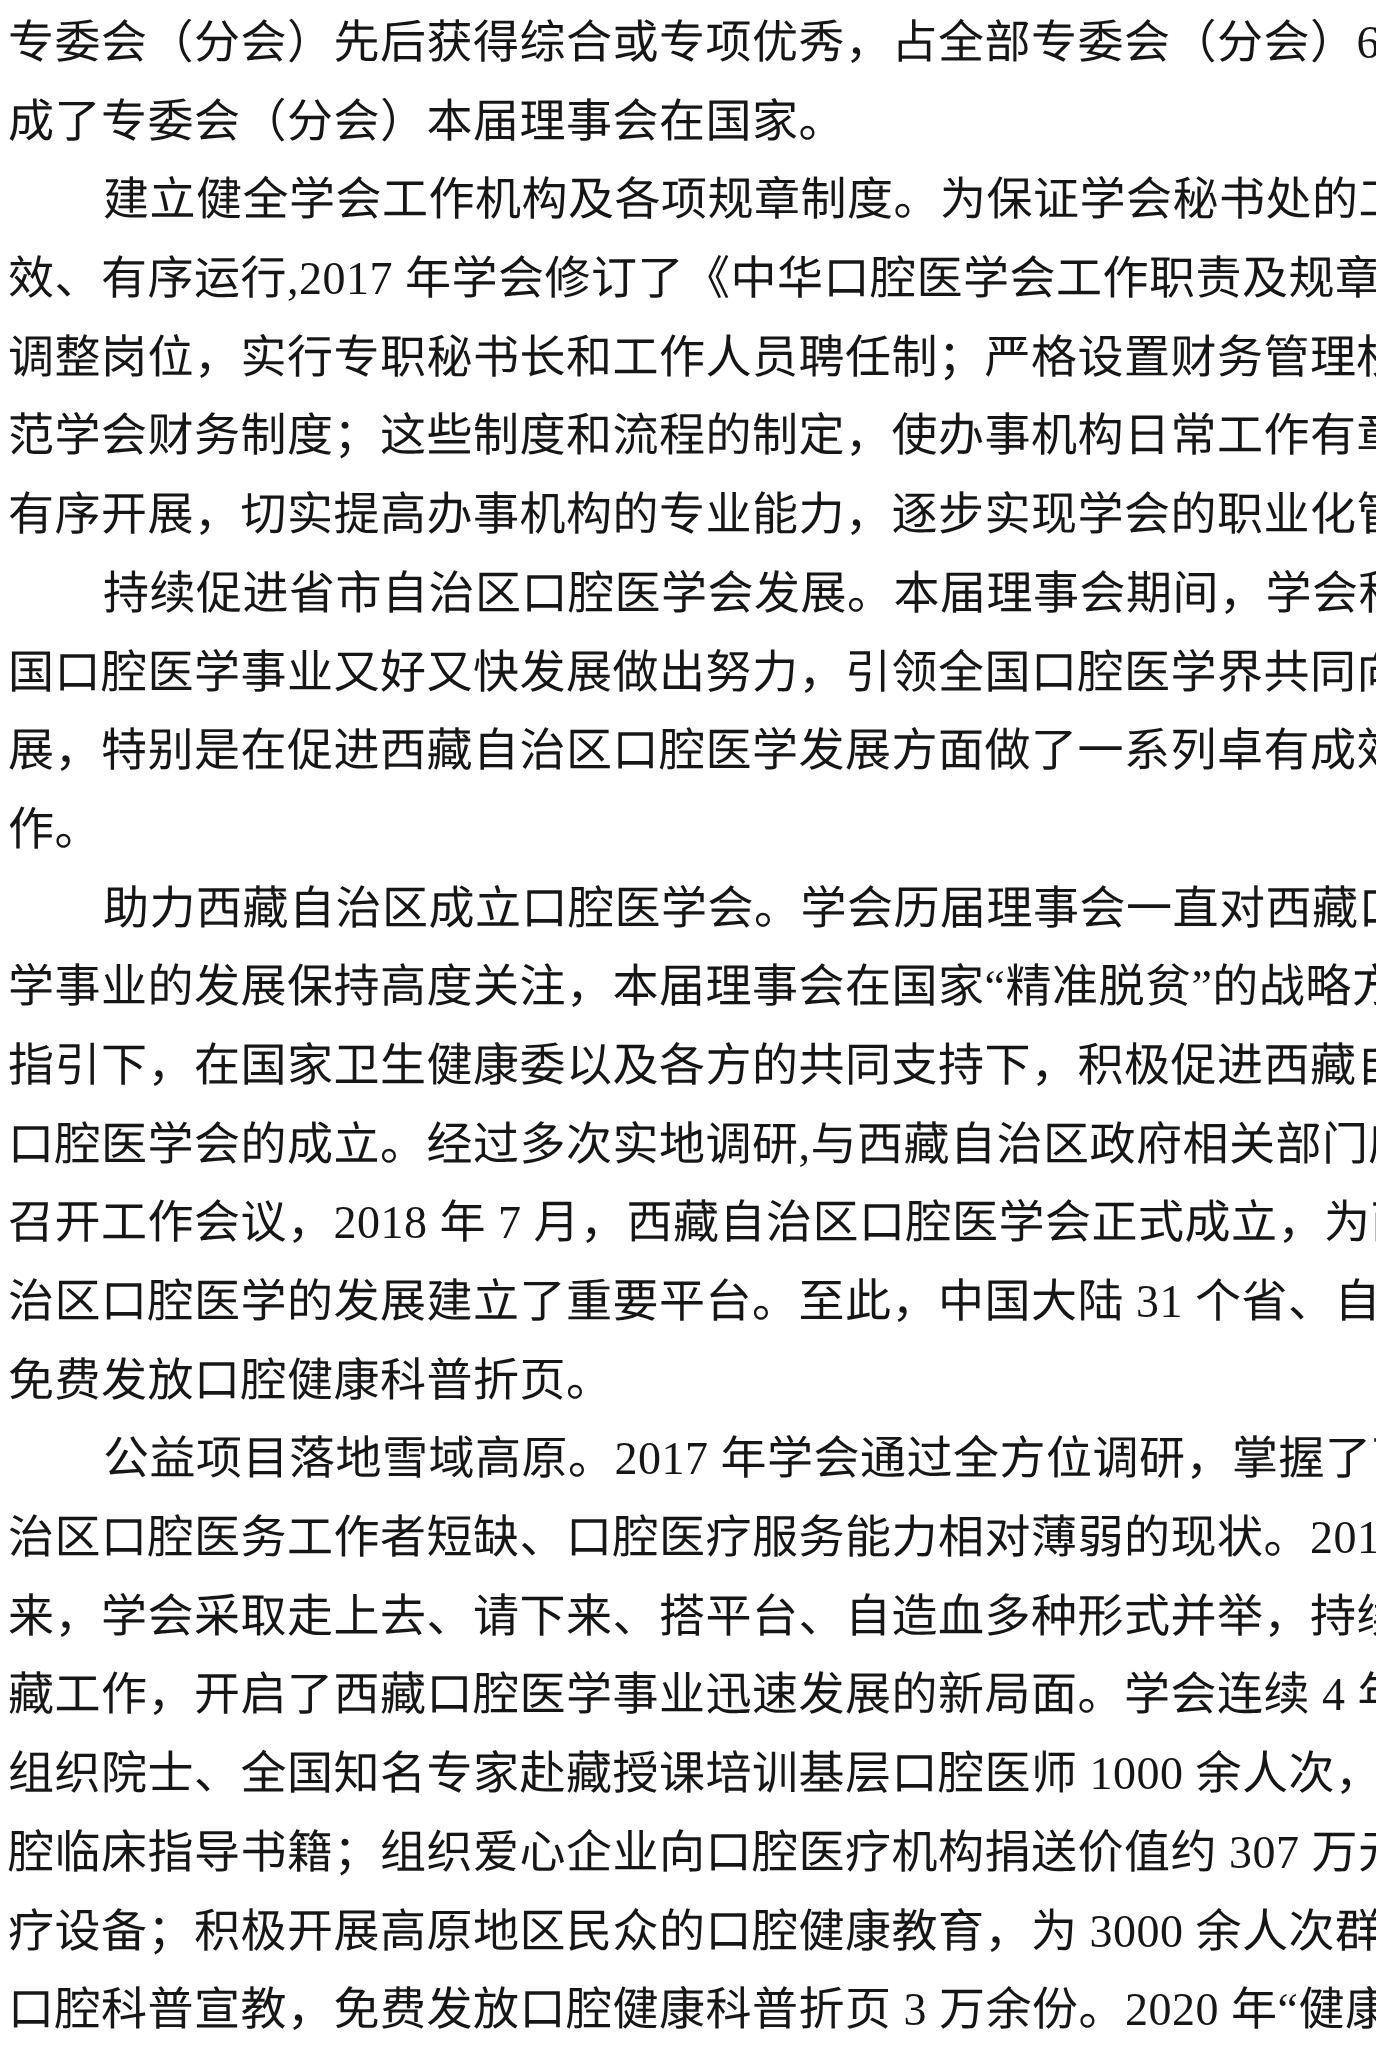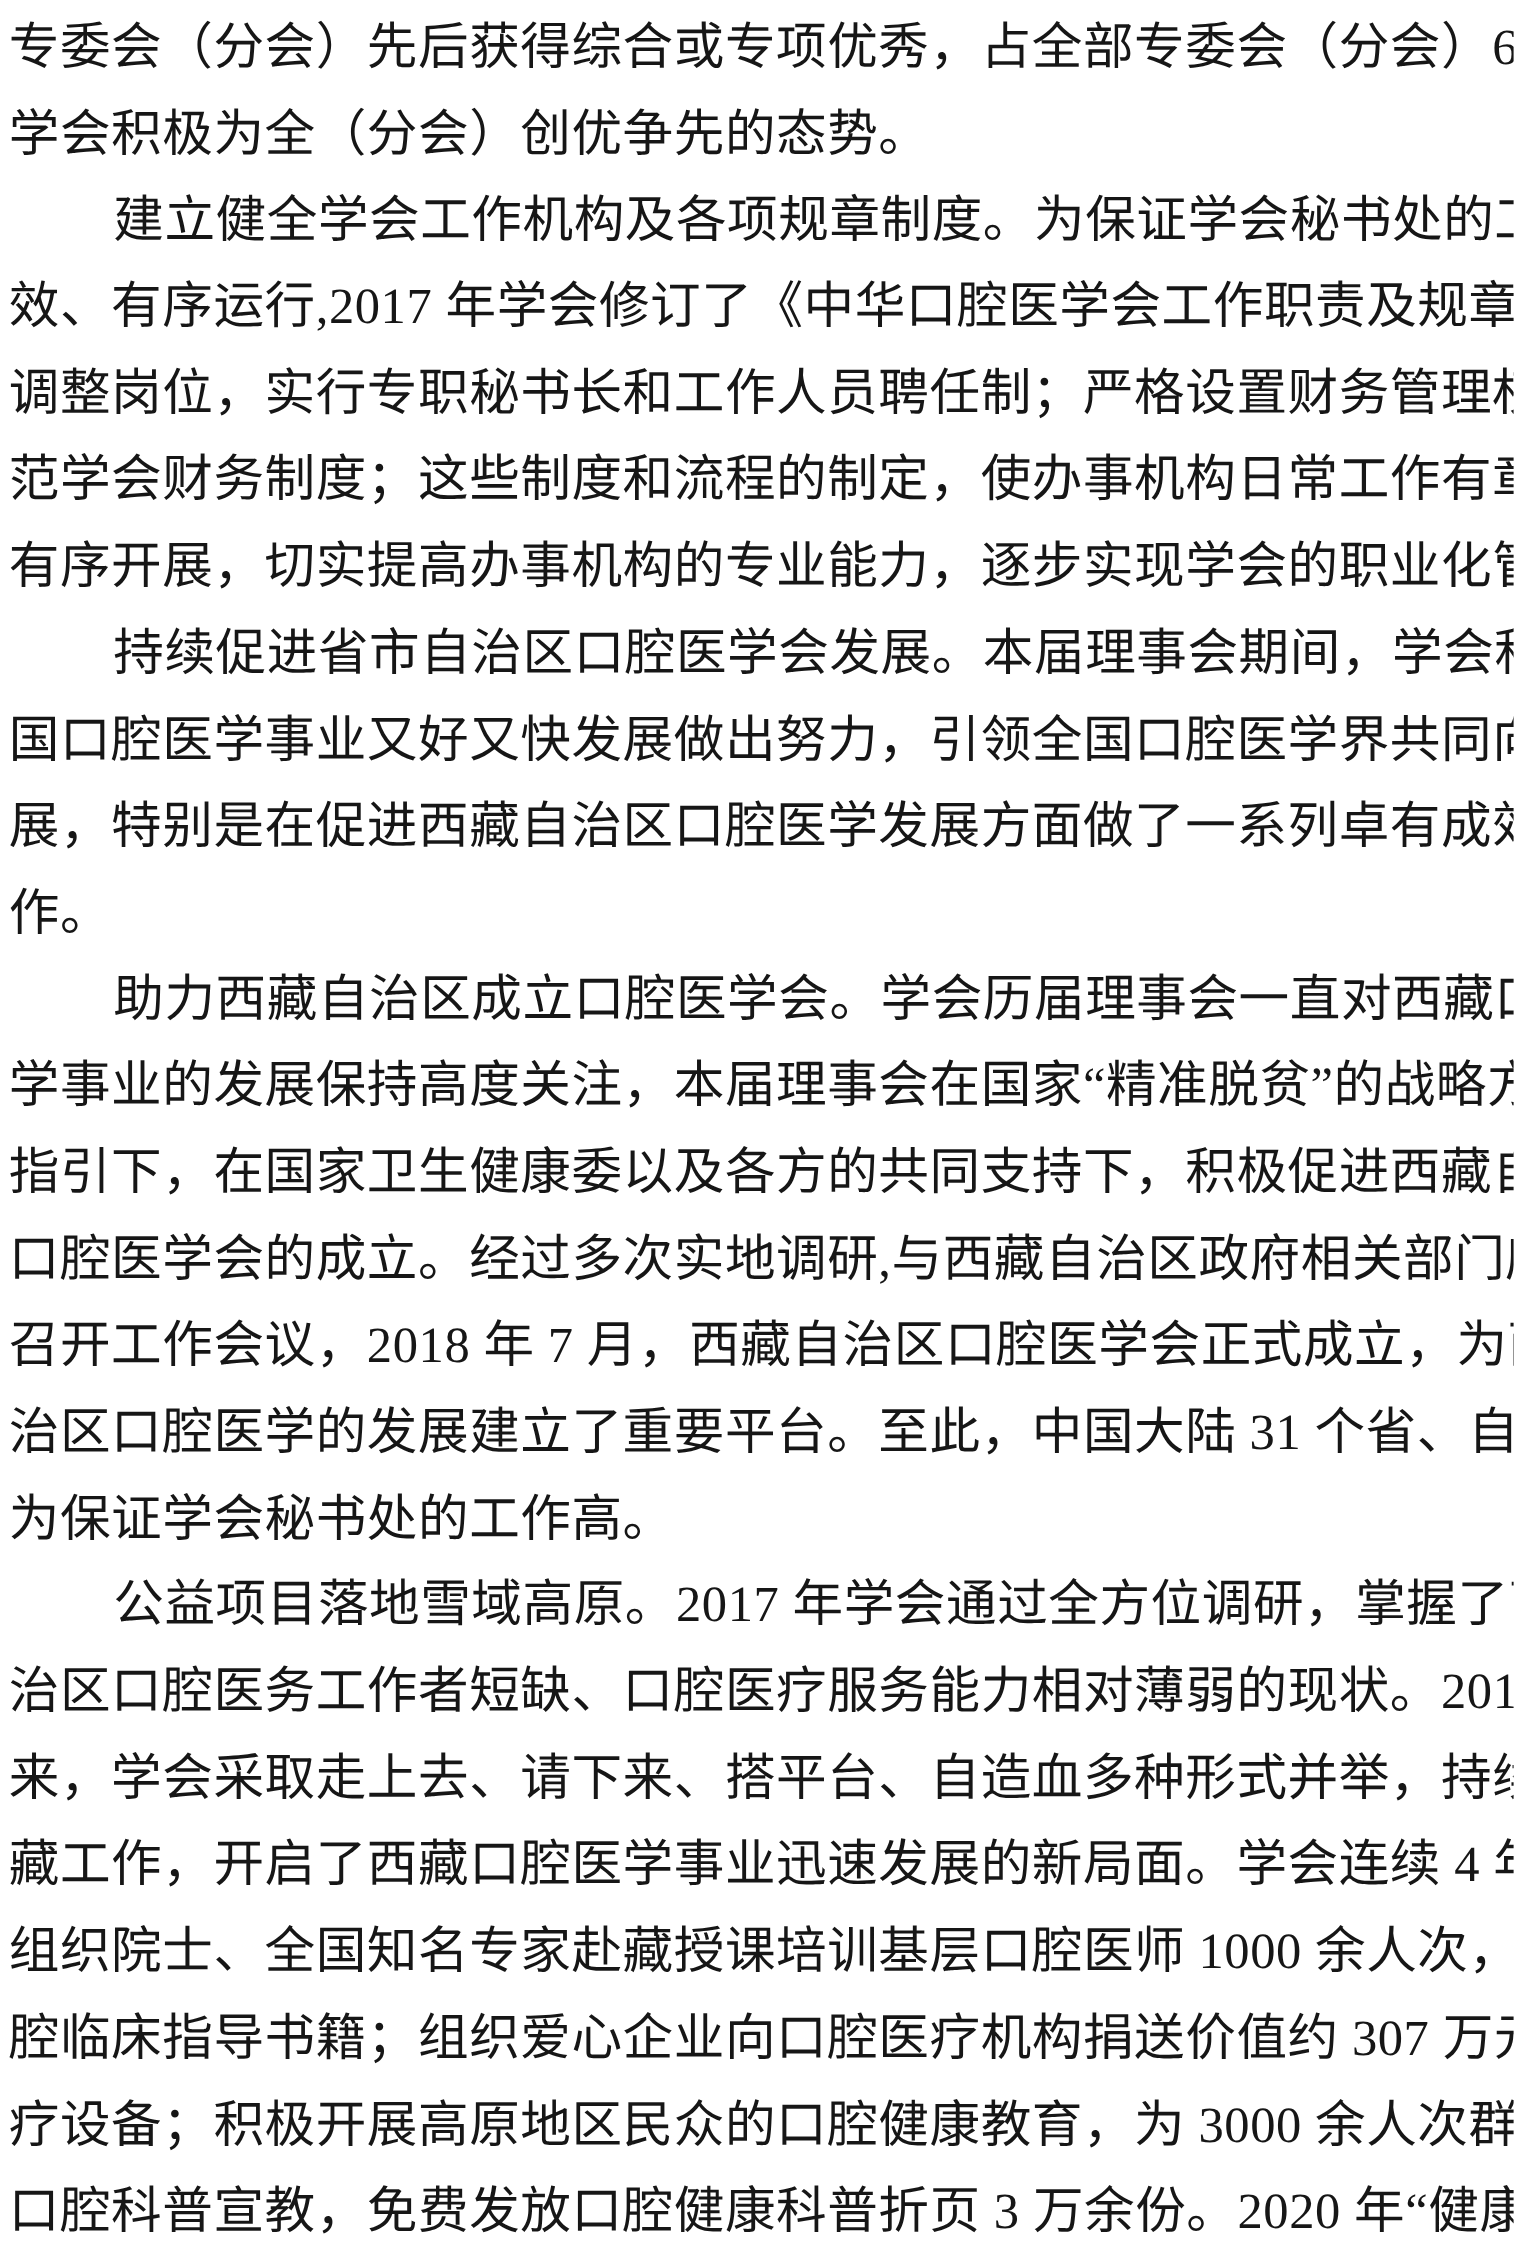--- a/index.html
+++ b/index.html
@@ -37,37 +37,37 @@
   }
   .doc-line.para-end {
     text-align-last: left;
   }
 </style>
 </head>
 <body>
 
 <div class="page">
   <div class="doc-line">专委会（分会）先后获得综合或专项优秀，占全部专委会（分会）68%，形</div>
-  <div class="doc-line para-end">学会积极为全（分会）创优争先的态势。</div>
+  <div class="doc-line para-end">成了专委会（分会）本届理事会在国家。</div>
   <div class="doc-line indent">建立健全学会工作机构及各项规章制度。为保证学会秘书处的工作高</div>
   <div class="doc-line">效、有序运行,2017 年学会修订了《中华口腔医学会工作职责及规章制度》;</div>
   <div class="doc-line">调整岗位，实行专职秘书长和工作人员聘任制；严格设置财务管理权限，规</div>
   <div class="doc-line">范学会财务制度；这些制度和流程的制定，使办事机构日常工作有章可循、</div>
   <div class="doc-line">有序开展，切实提高办事机构的专业能力，逐步实现学会的职业化管理。</div>
   <div class="doc-line indent">持续促进省市自治区口腔医学会发展。本届理事会期间，学会积极为全</div>
   <div class="doc-line">国口腔医学事业又好又快发展做出努力，引领全国口腔医学界共同向前发</div>
   <div class="doc-line">展，特别是在促进西藏自治区口腔医学发展方面做了一系列卓有成效的工</div>
   <div class="doc-line para-end">作。</div>
   <div class="doc-line indent">助力西藏自治区成立口腔医学会。学会历届理事会一直对西藏口腔医</div>
   <div class="doc-line">学事业的发展保持高度关注，本届理事会在国家“精准脱贫”的战略方针</div>
   <div class="doc-line">指引下，在国家卫生健康委以及各方的共同支持下，积极促进西藏自治区</div>
   <div class="doc-line">口腔医学会的成立。经过多次实地调研,与西藏自治区政府相关部门座谈,</div>
   <div class="doc-line">召开工作会议，2018 年 7 月，西藏自治区口腔医学会正式成立，为西藏自</div>
   <div class="doc-line">治区口腔医学的发展建立了重要平台。至此，中国大陆 31 个省、自治区、</div>
-  <div class="doc-line para-end">为保证学会秘书处的工作高。</div>
+  <div class="doc-line para-end">免费发放口腔健康科普折页。</div>
   <div class="doc-line indent">公益项目落地雪域高原。2017 年学会通过全方位调研，掌握了西藏自</div>
   <div class="doc-line">治区口腔医务工作者短缺、口腔医疗服务能力相对薄弱的现状。2018 年以</div>
   <div class="doc-line">来，学会采取走上去、请下来、搭平台、自造血多种形式并举，持续开展援</div>
   <div class="doc-line">藏工作，开启了西藏口腔医学事业迅速发展的新局面。学会连续 4 年进藏，</div>
   <div class="doc-line">组织院士、全国知名专家赴藏授课培训基层口腔医师 1000 余人次，捐送口</div>
   <div class="doc-line">腔临床指导书籍；组织爱心企业向口腔医疗机构捐送价值约 307 万元的医</div>
   <div class="doc-line">疗设备；积极开展高原地区民众的口腔健康教育，为 3000 余人次群众进行</div>
   <div class="doc-line">口腔科普宣教，免费发放口腔健康科普折页 3 万余份。2020 年“健康口腔</div>
 </div>
 

